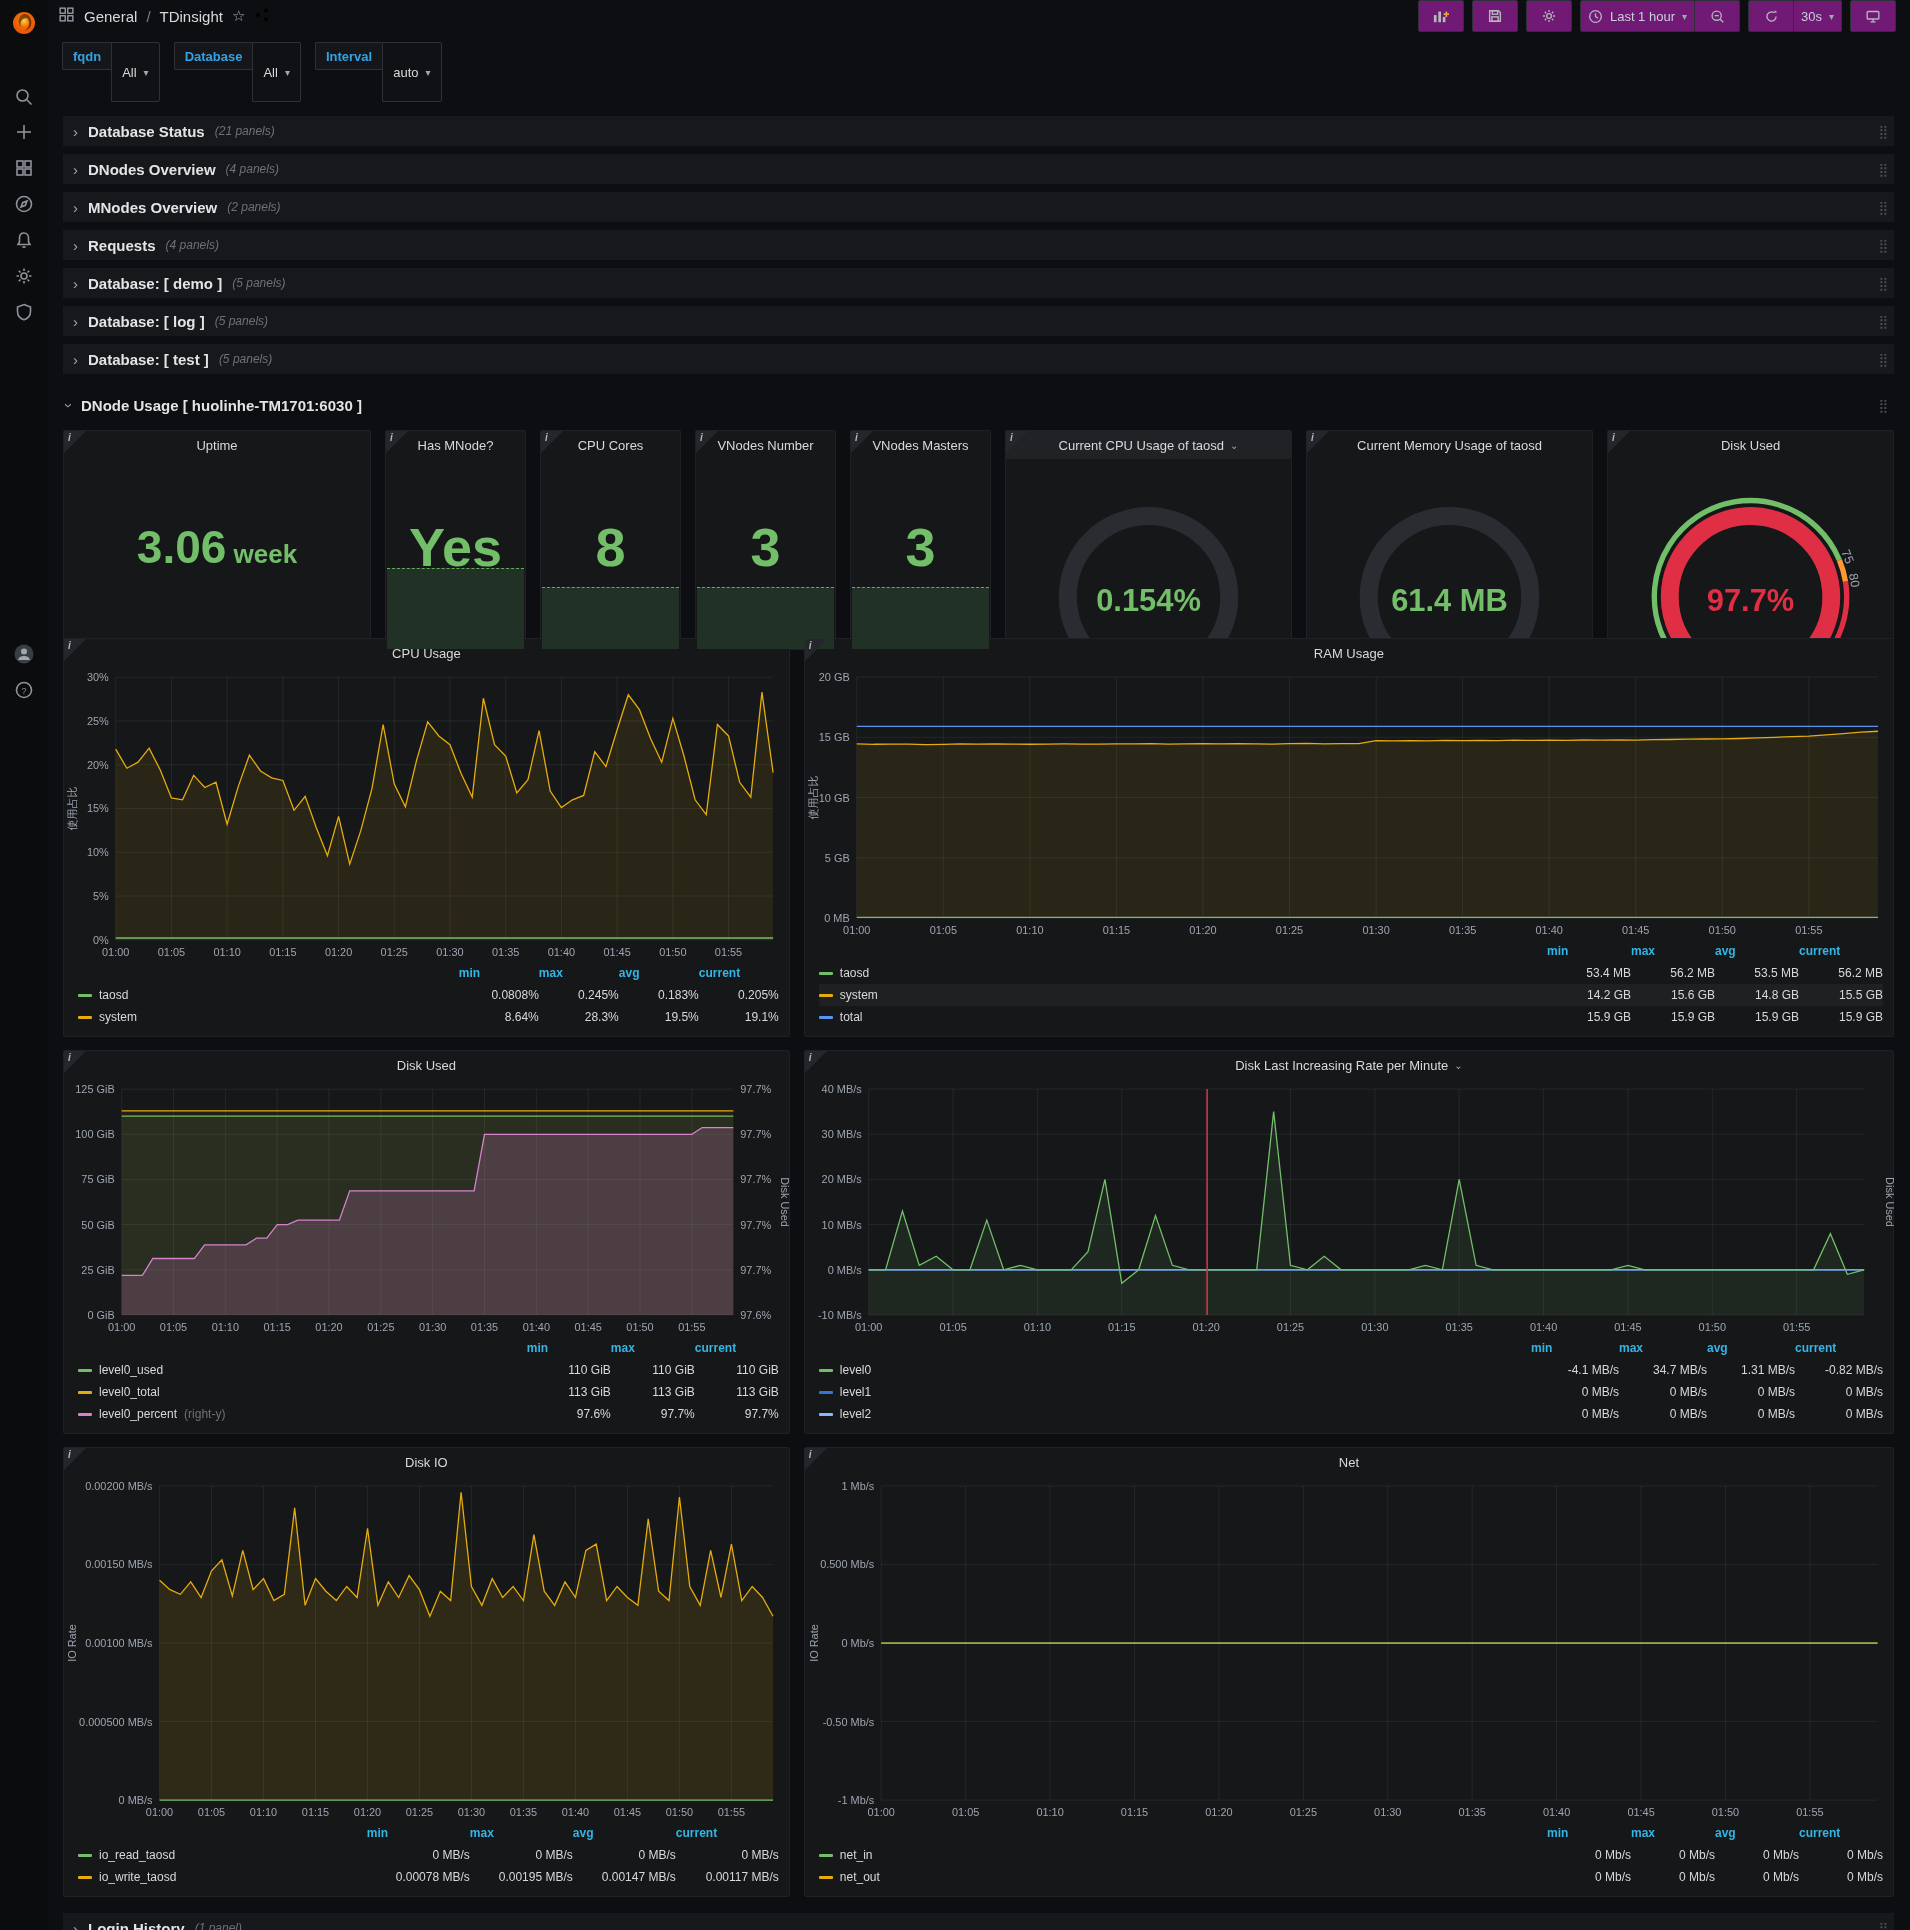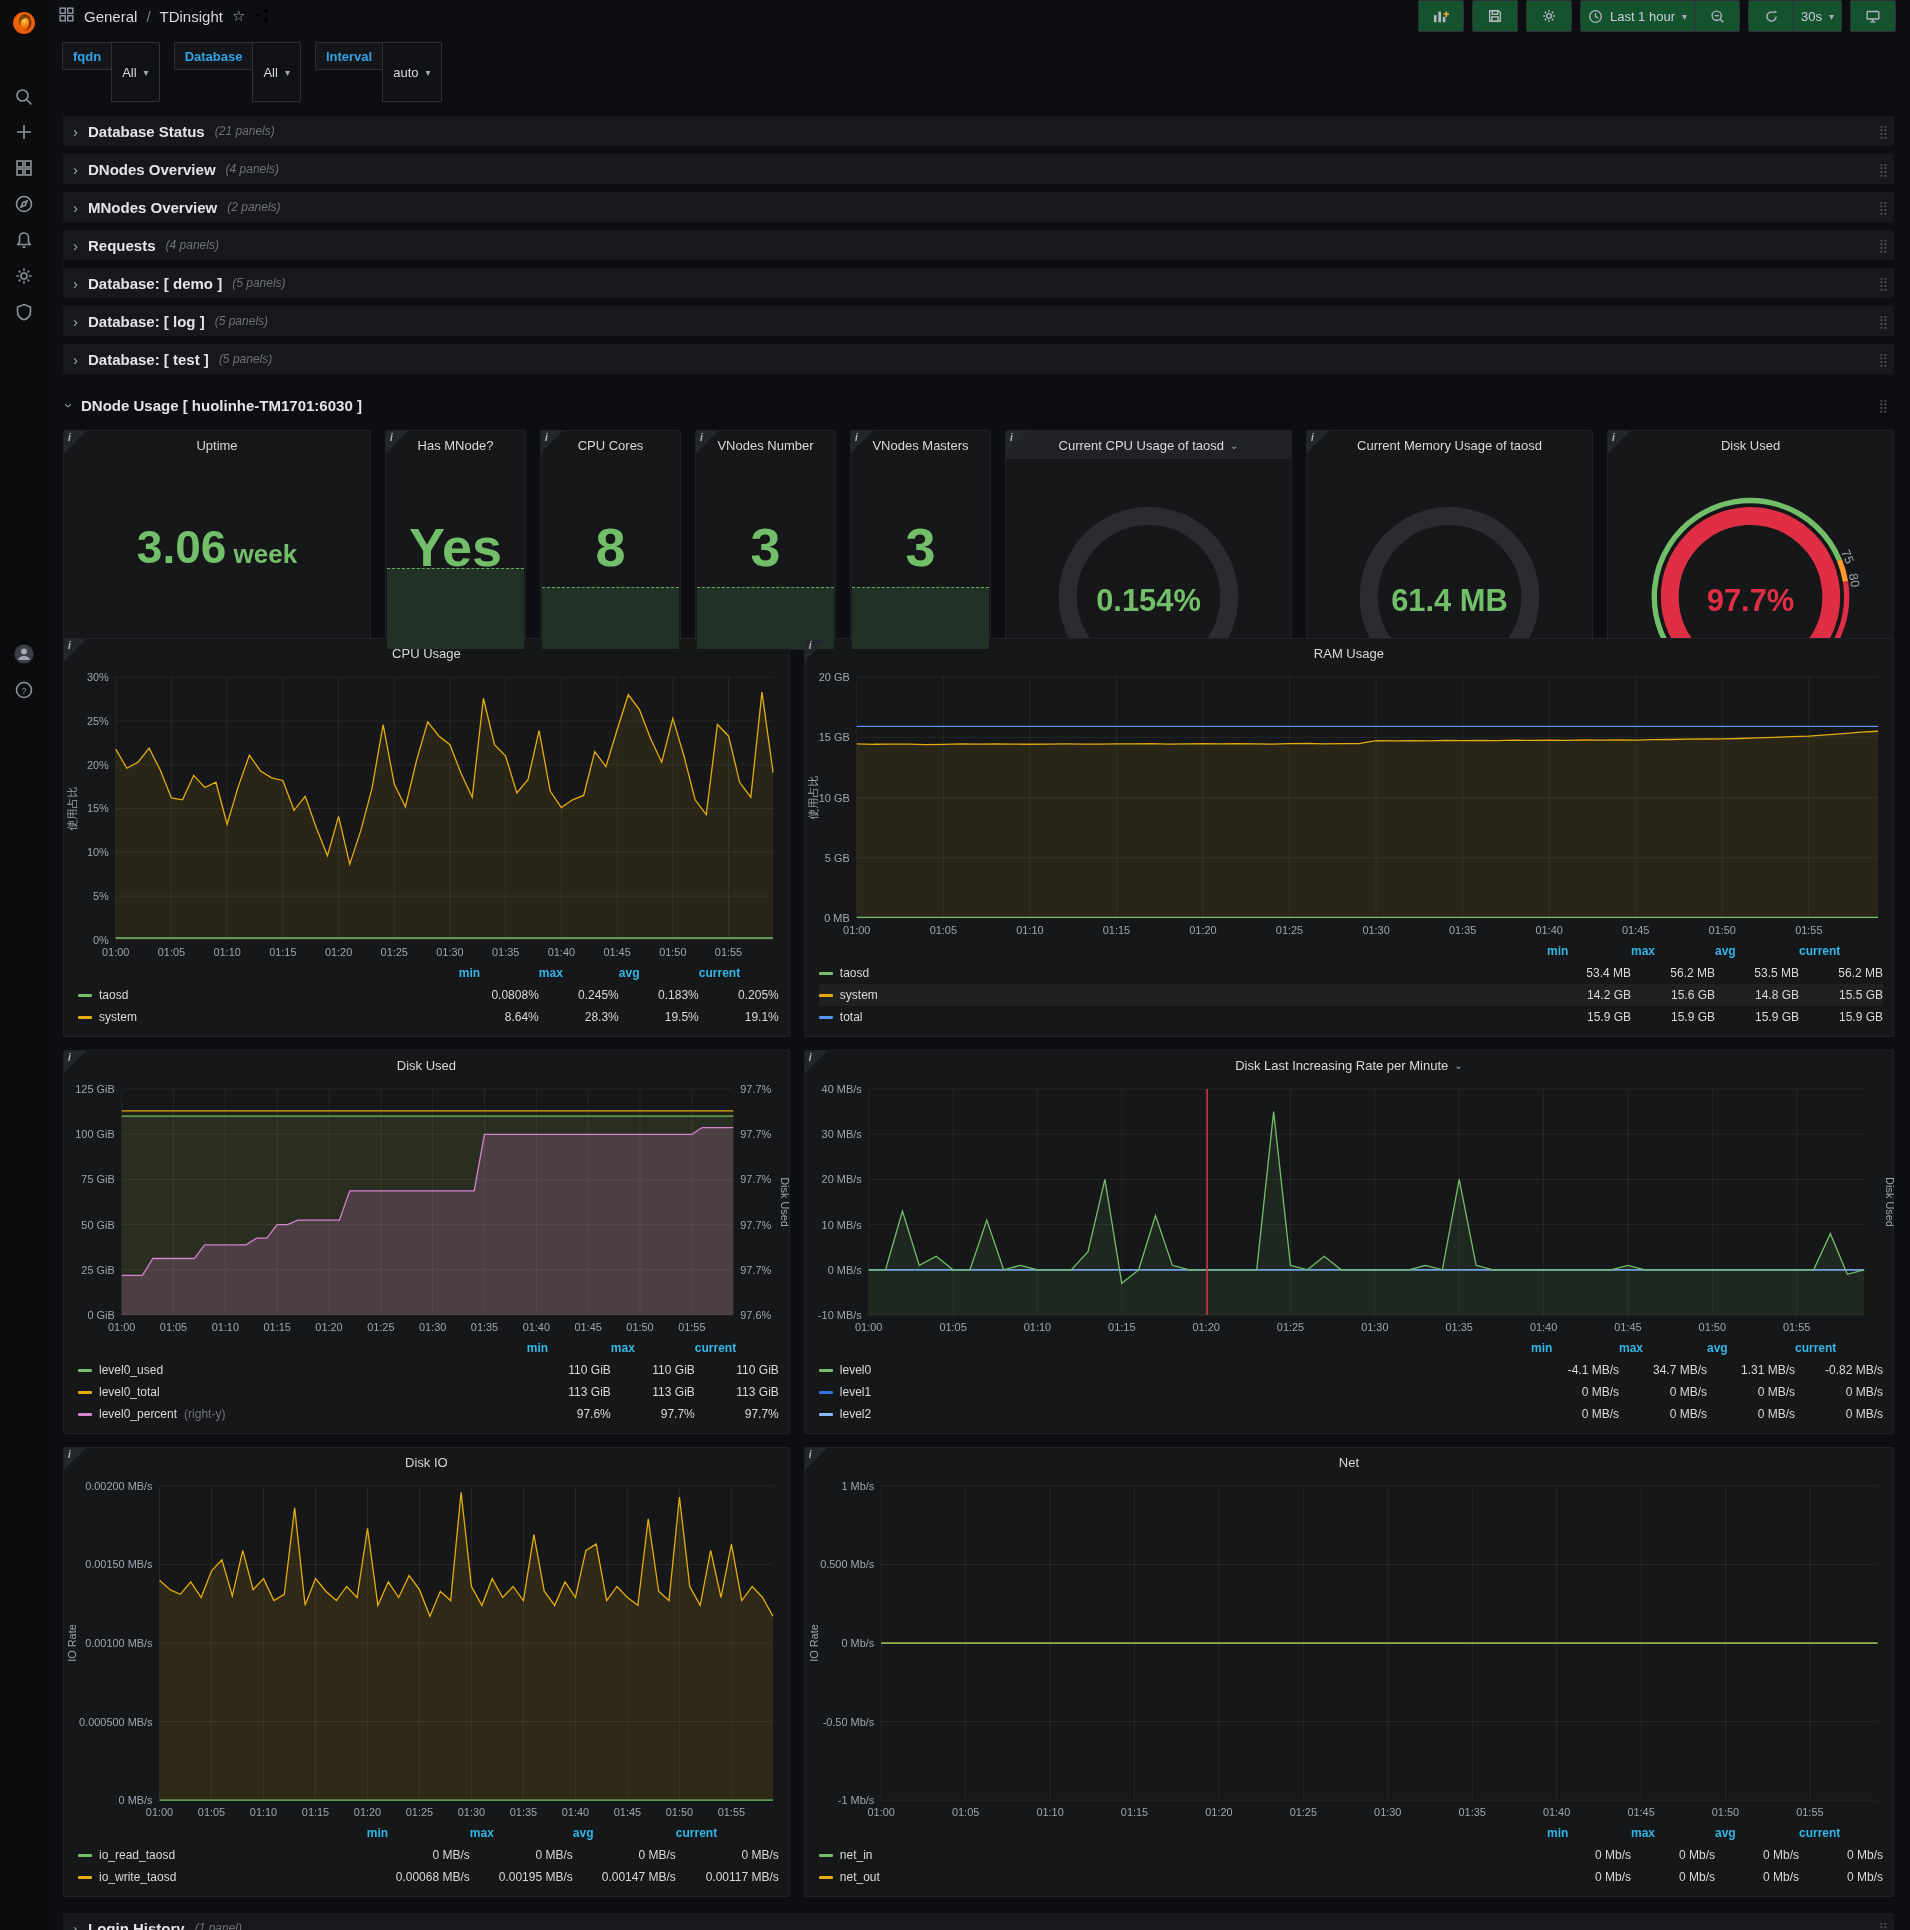--- a/index.html
+++ b/index.html
@@ -11,21 +11,21 @@
   .sb-icon svg{stroke:#8e9299;fill:none;stroke-width:1.6;}
   
   .main{flex:1;display:flex;flex-direction:column;min-width:0;}
   .topnav{height:40px;display:flex;align-items:center;justify-content:space-between;padding:0 14px 0 10px;}
   .crumbs{display:flex;align-items:center;gap:9px;font-size:15px;}
   .crumbs .sep{color:#7b8087;}
   .crumb-icon svg{stroke:#9fa7b3;fill:none;stroke-width:1.5;}
   .crumb-btn{color:#9fa7b3;font-size:15px;cursor:pointer;}
   .toolbar{display:flex;align-items:center;gap:8px;}
   .tgroup{display:flex;}
-  .tbtn{height:30px;min-width:30px;padding:0 7px;background:#14532d;border:1px solid #2e3036;border-radius:2px;
+  .tbtn{height:30px;min-width:30px;padding:0 7px;background:#701a75;border:1px solid #2e3036;border-radius:2px;
     display:flex;align-items:center;justify-content:center;gap:7px;color:#c7d0d9;font-size:13px;cursor:pointer;}
   .tgroup .tbtn+.tbtn{border-left:none;border-top-left-radius:0;border-bottom-left-radius:0;}
   .tgroup .tbtn:first-child{border-top-right-radius:0;border-bottom-right-radius:0;}
   .tbtn svg{stroke:#b4b7bd;fill:none;stroke-width:1.6;}
   .caret{font-size:10px;color:#9fa7b3;}
   
   .subnav{display:flex;gap:14px;padding:10px 14px 12px 14px;}
   .varpair{display:flex;}
   .varlabel{height:26px;display:flex;align-items:center;padding:0 10px;background:#141619;border:1px solid #2e3036;
     border-right:none;border-radius:2px 0 0 2px;color:#33a2e5;font-size:13px;font-weight:bold;cursor:pointer;}
@@ -889,21 +889,21 @@
                 <span class="lval">0 MB/s</span>
                 <span class="lval">0 MB/s</span>
                 <span class="lval">0 MB/s</span>
                 <span class="lval">0 MB/s</span>
               </div>
               <div class="lrow" style="grid-template-columns: minmax(0px, 1fr) repeat(4, 103px);">
                 <span class="lname">
                   <span class="ldash" style="background: rgb(229, 172, 14);"></span>
                   <span>io_write_taosd</span>
                 </span>
-                <span class="lval">0.00068 MB/s</span>
+                <span class="lval">0.00078 MB/s</span>
                 <span class="lval">0.00195 MB/s</span>
                 <span class="lval">0.00147 MB/s</span>
                 <span class="lval">0.00117 MB/s</span>
               </div>
             </div>
   </section>
 
   <section class="panel chart-panel">
     <div class="corner">
               <span class="corner-i">i</span>

